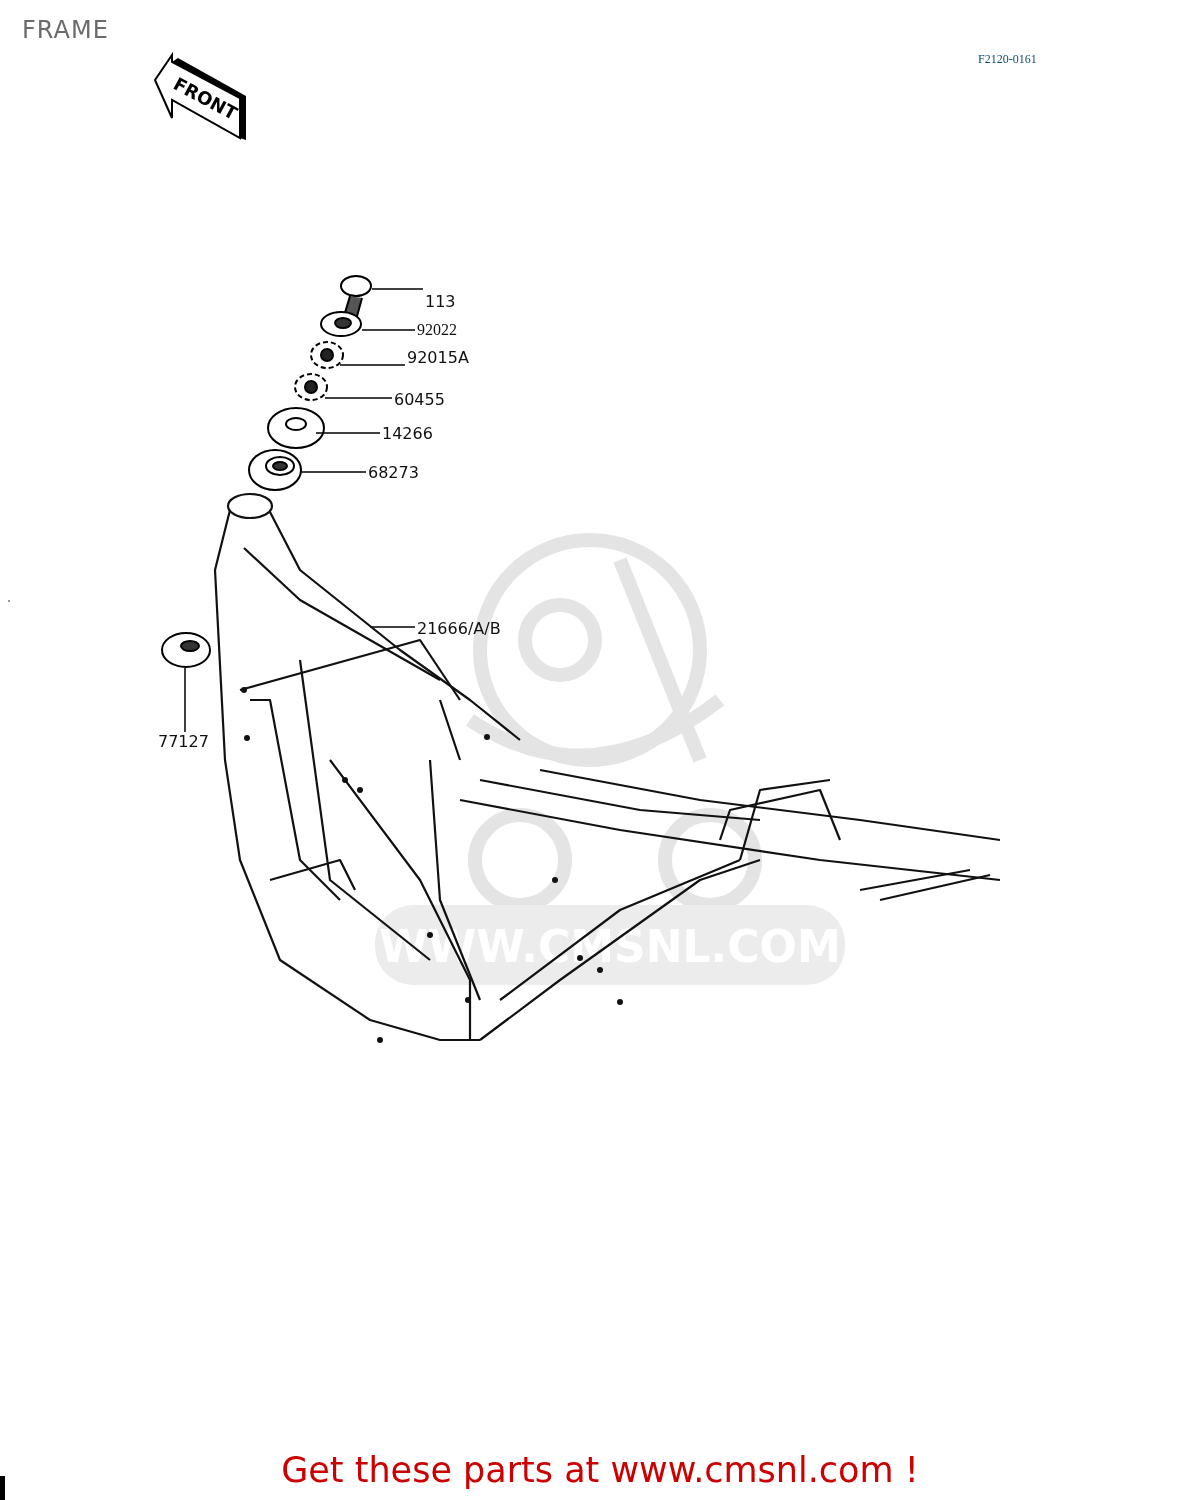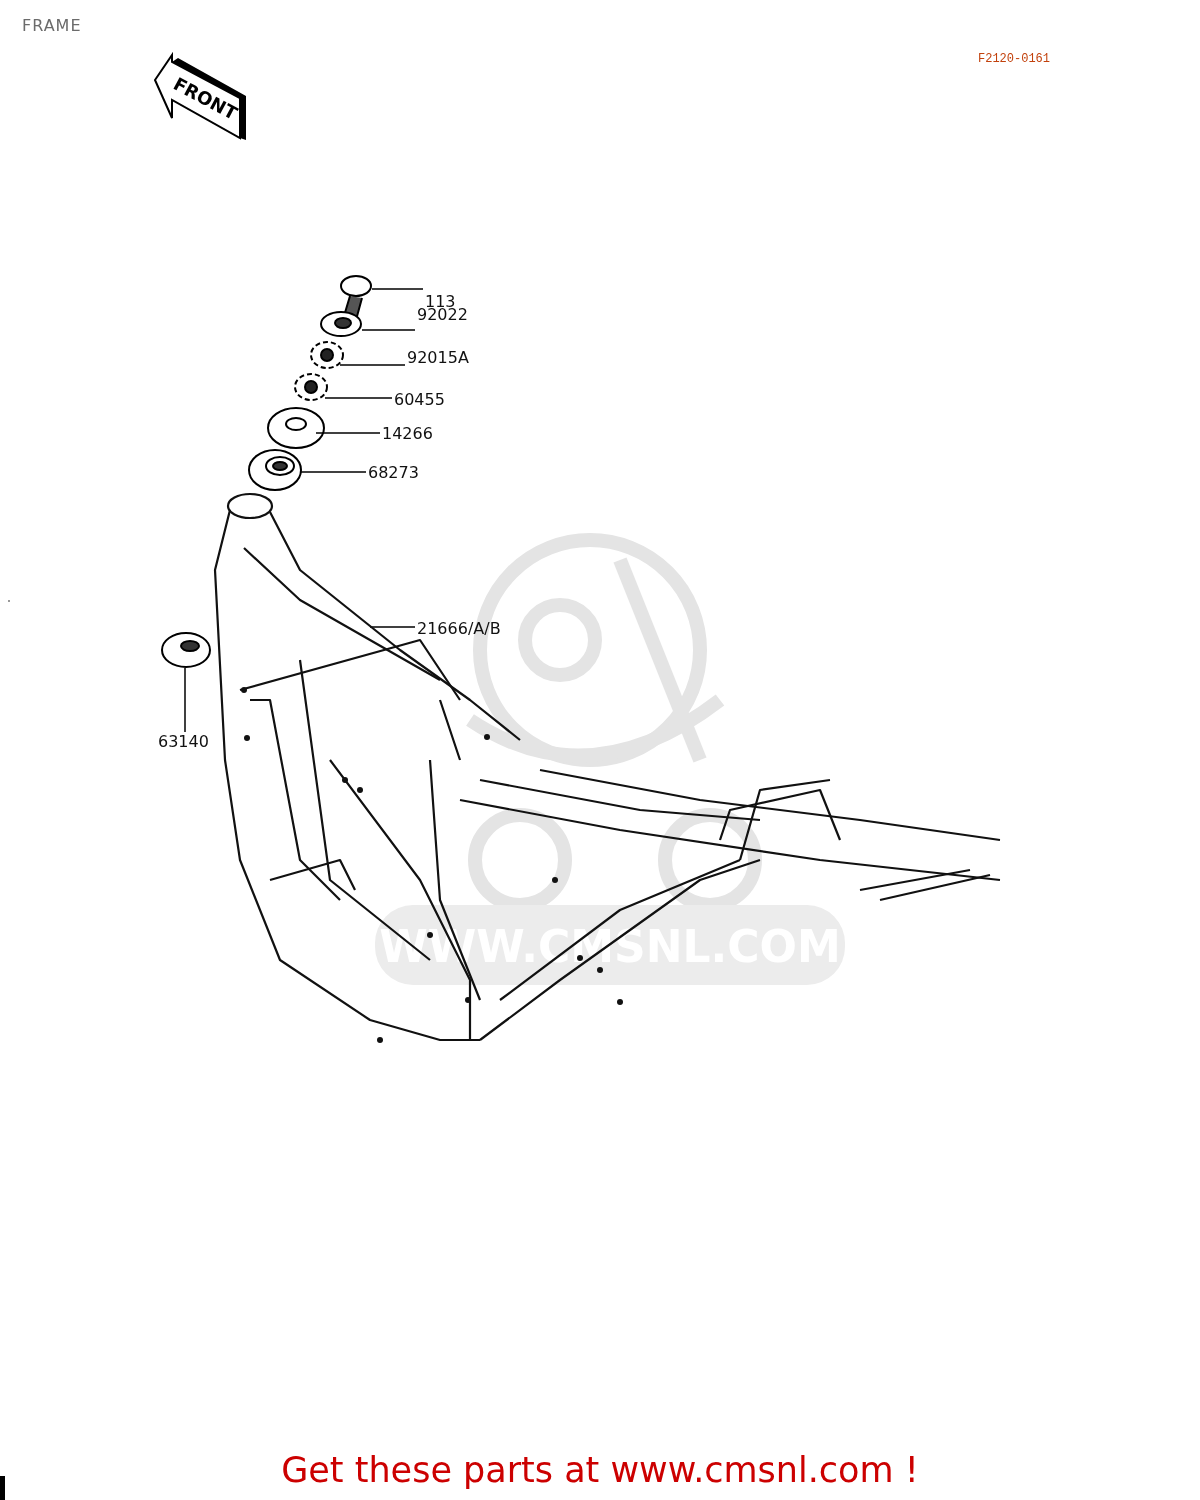--- a/index.html
+++ b/index.html
@@ -1,18 +1,18 @@
 <!DOCTYPE html>
 <html><head>
 <meta charset="utf-8">
 <style>
   html, body { margin:0; padding:0; background:#ffffff; }
   body { width:1200px; height:1500px; position:relative; overflow:hidden; font-family:"DejaVu Sans", sans-serif; }
-  .title { position:absolute; left:22px; top:16px; font-size:16px; color:#6b6b6b; letter-spacing:1px; font-family:"DejaVu Sans", sans-serif; }
-  .code { position:absolute; left:978px; top:52px; font-size:12px; color:#c2410c; font-family:Liberation Mono, monospace; }
+  .title { position:absolute; left:22px; top:16px; font-size:24px; color:#6b6b6b; letter-spacing:1px; font-family:"DejaVu Sans", sans-serif; }
+  .code { position:absolute; left:978px; top:52px; font-size:12px; color:#0c4a6e; font-family:Liberation Serif, serif; }
   .diagram { position:absolute; left:0; top:0; width:1200px; height:1500px; }
   .part-label { position:absolute; font-size:16px; color:#111; font-family:"DejaVu Sans", sans-serif; cursor:pointer; }
   .footer { position:absolute; left:0; width:1200px; top:1450px; text-align:center; font-size:35px; color:#cc0000; font-family:"DejaVu Sans", sans-serif; }
   .footer a { color:inherit; text-decoration:none; }
   .corner-mark { position:absolute; left:0; top:1476px; width:5px; height:24px; background:#000; }
   .stray-dot { position:absolute; left:8px; top:600px; width:2px; height:2px; background:#999; }
 </style>
 </head>
 <body>
 
@@ -112,24 +112,24 @@
     <circle cx="580" cy="958" r="3"></circle>
       <circle cx="600" cy="970" r="3"></circle>
     <circle cx="487" cy="737" r="3"></circle>
       <circle cx="555" cy="880" r="3"></circle>
     <circle cx="620" cy="1002" r="3"></circle>
       <circle cx="380" cy="1040" r="3"></circle>
   </g>
 </svg>
 
 <div class="part-label" style="left:425px; top:292px;">113</div>
-<div class="part-label" style="left:417px; top:305px;">92022</div>
+<div class="part-label" style="left:417px; top:321px;font-family:Liberation Serif, serif;">92022</div>
 <div class="part-label" style="left:407px; top:348px;">92015A</div>
 <div class="part-label" style="left:394px; top:390px;">60455</div>
 <div class="part-label" style="left:382px; top:424px;">14266</div>
 <div class="part-label" style="left:368px; top:463px;">68273</div>
 <div class="part-label" style="left:417px; top:619px;">21666/A/B</div>
-<div class="part-label" style="left:158px; top:732px;">63140</div>
+<div class="part-label" style="left:158px; top:732px;">77127</div>
 
 <div class="footer">
   <a>Get these parts at www.cmsnl.com !</a>
 </div>
 <div class="corner-mark"></div>
 
 </body></html>

